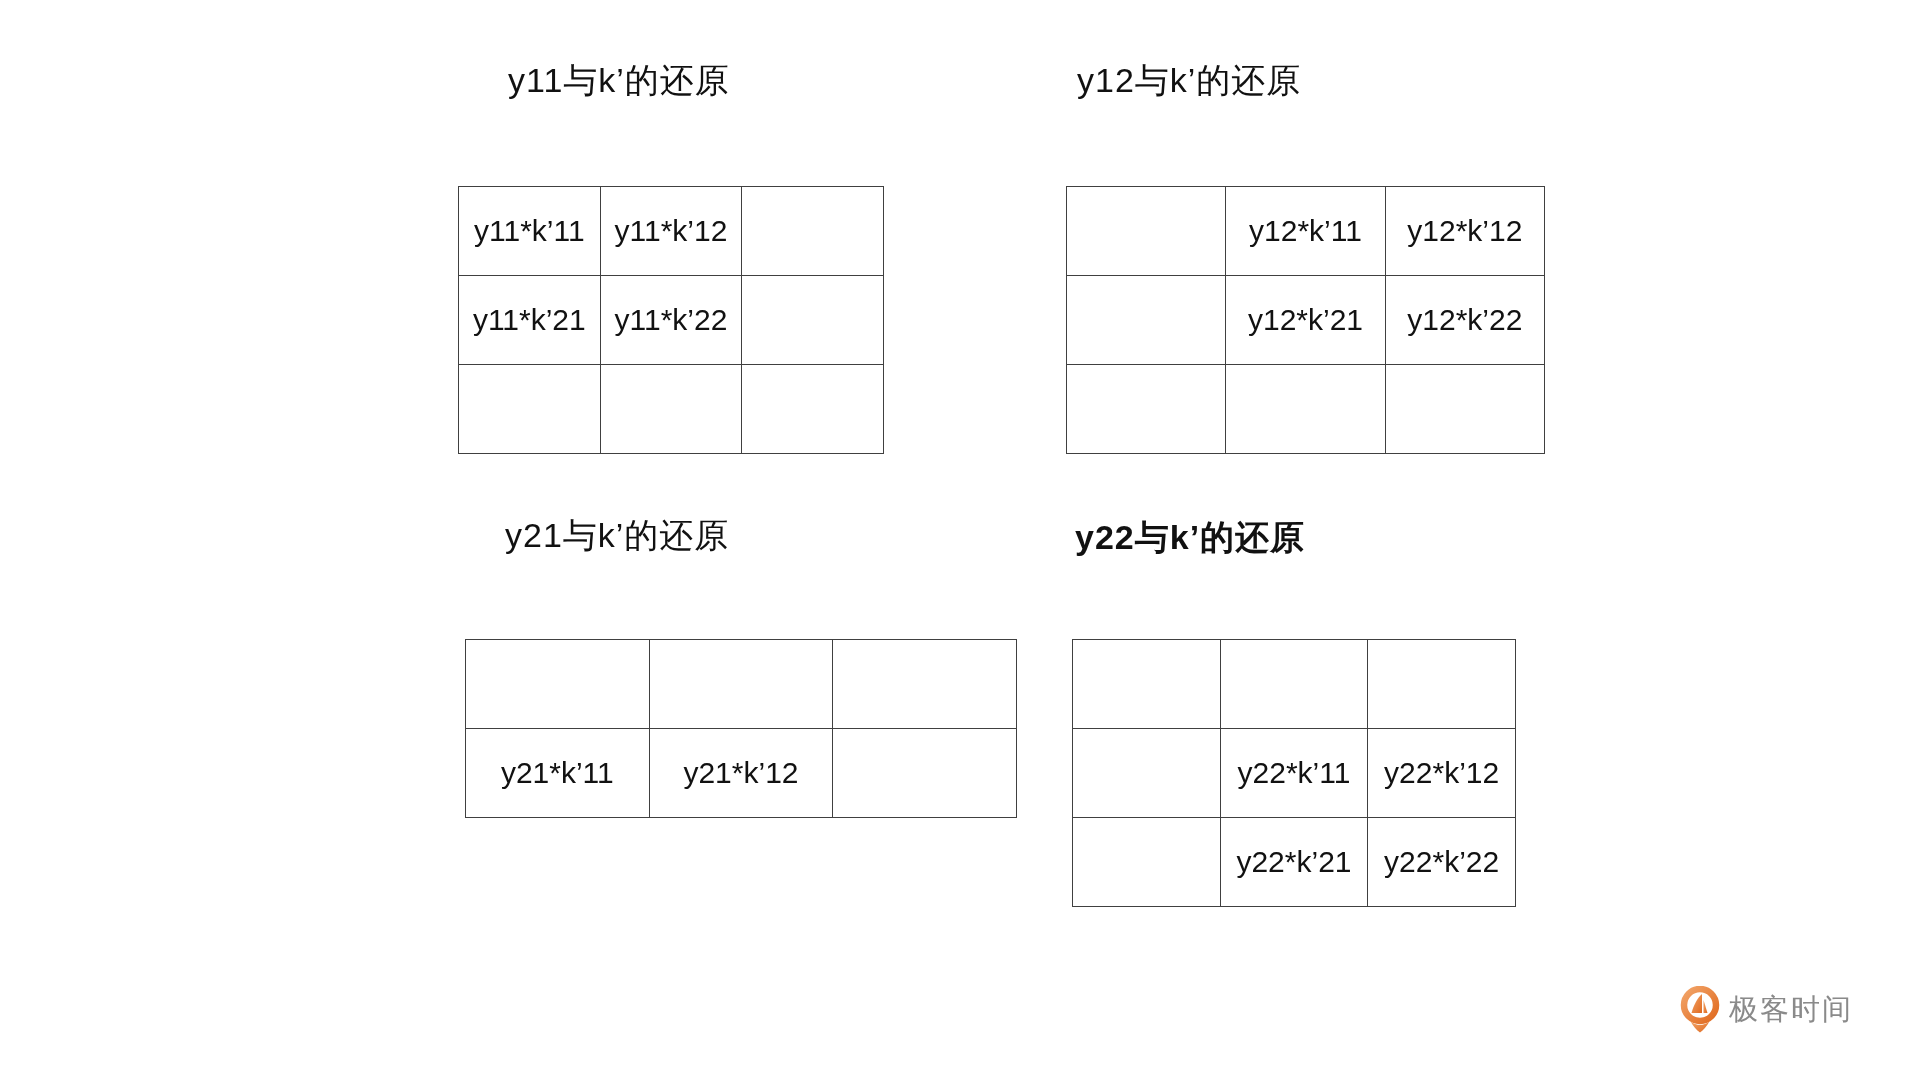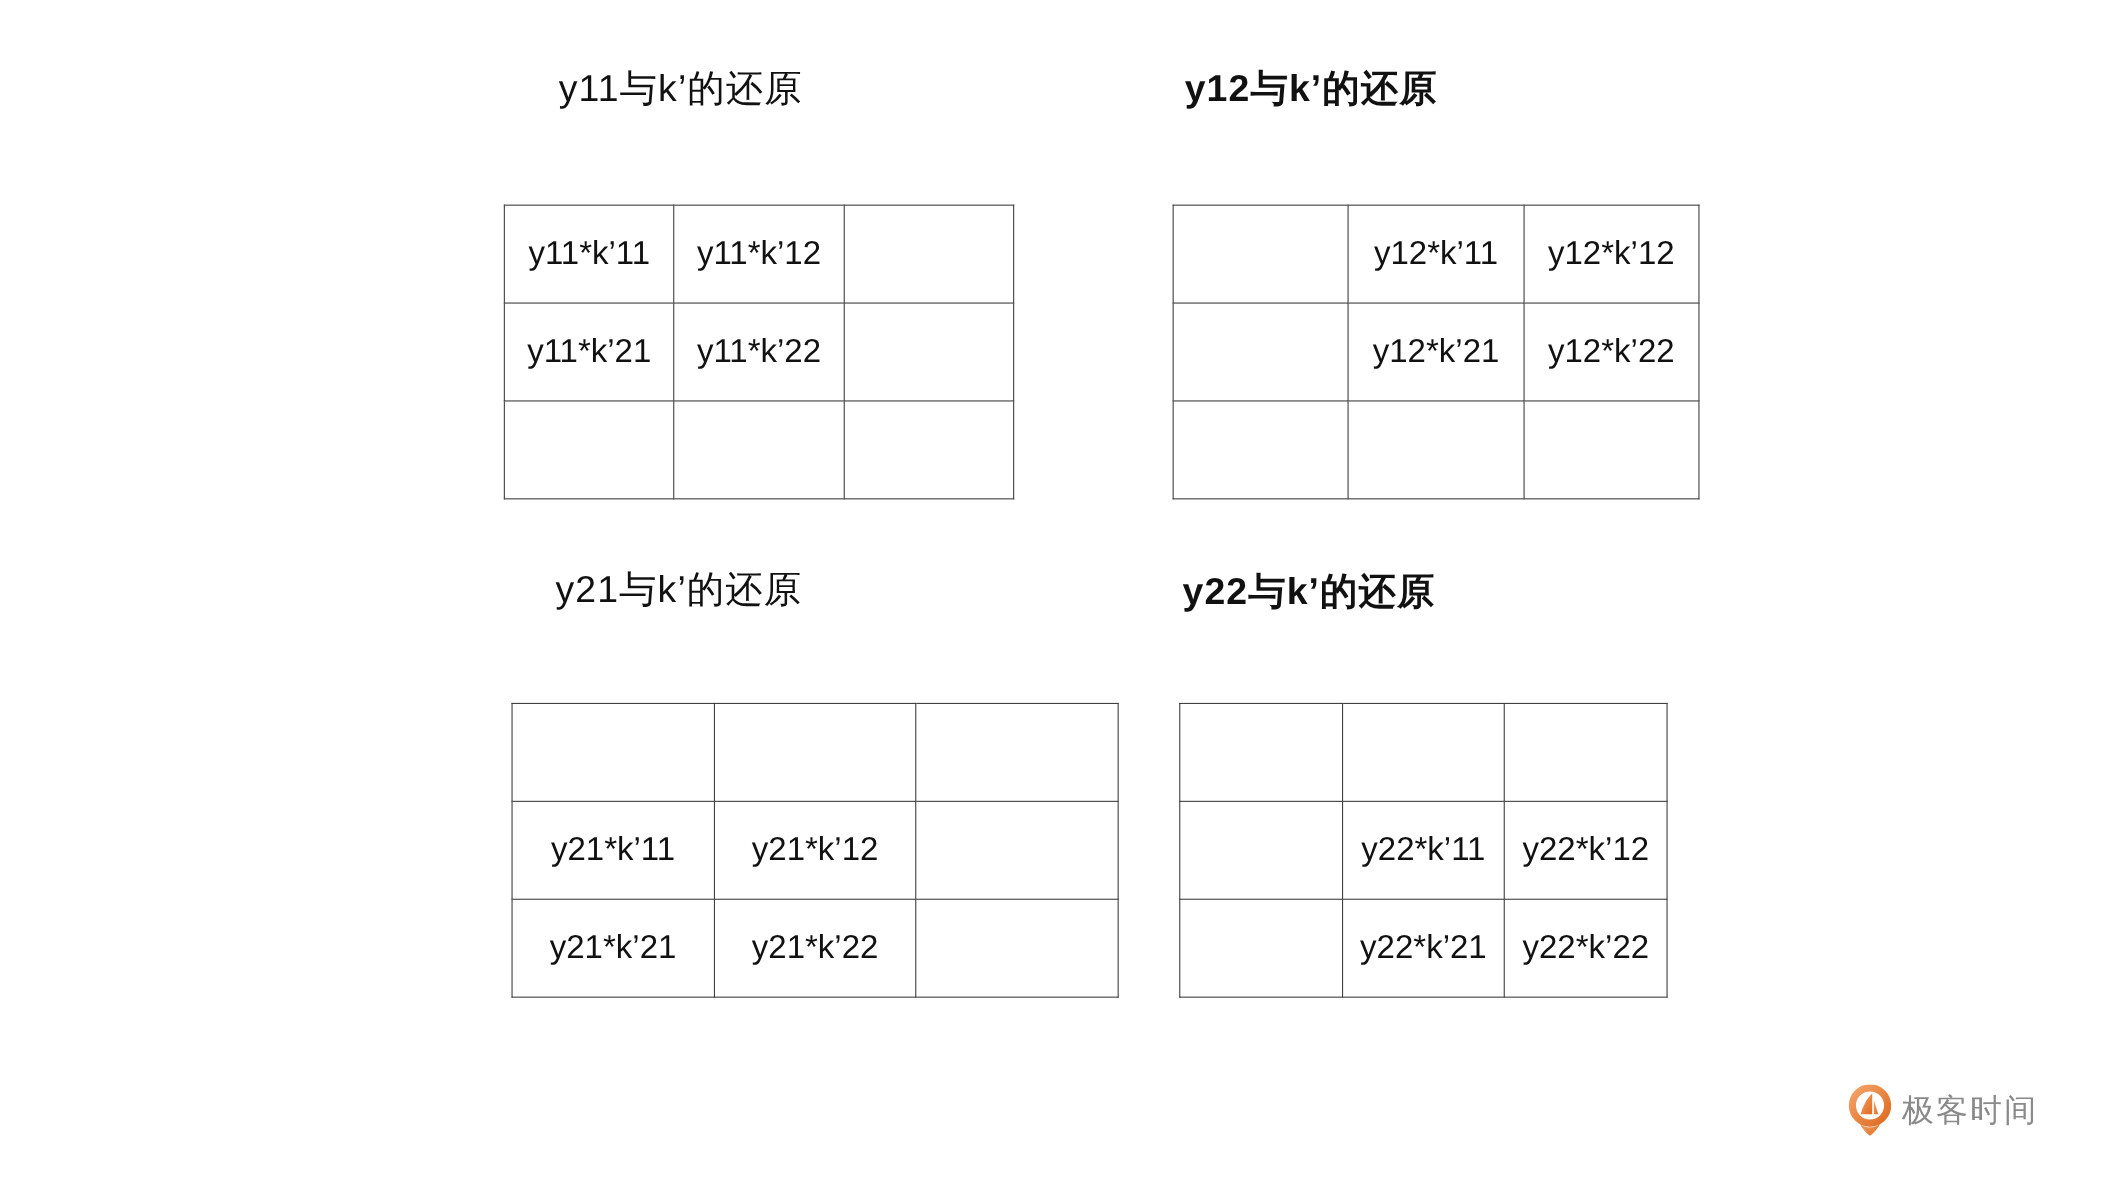--- a/index.html
+++ b/index.html
@@ -37,24 +37,24 @@
     border:1px solid var(--table-border);
     height:88px;
     text-align:center;
     vertical-align:middle;
     font-size:30px;
     color:var(--text);
     white-space:nowrap;
     overflow:hidden;
     padding:0 4px;
   }
-  #t-y11{left:458px;top:186px;width:464px;}
+  #t-y11{left:458px;top:186px;width:426px;}
   #title-y11{left:508px;top:58px;}
   #t-y12{left:1066px;top:186px;width:479px;}
-  #title-y12{left:1077px;top:58px;font-weight:bold;}
+  #title-y12{left:1077px;top:58px;}
   #t-y21{left:465px;top:639px;width:552px;}
   #title-y21{left:505px;top:513px;}
   #t-y22{left:1072px;top:639px;width:444px;}
   #title-y22{left:1075px;top:515px;font-weight:bold;}
   .logo{
     position:absolute;
     left:1680px;top:986px;
     display:flex;
     align-items:center;
     gap:9px;
@@ -117,25 +117,20 @@
     <tr>
       <td></td>
       <td></td>
       <td></td>
     </tr>
     <tr>
       <td>y21*k’11</td>
       <td>y21*k’12</td>
       <td></td>
     </tr>
-    <tr>
-      <td>y21*k’21</td>
-      <td>y21*k’22</td>
-      <td></td>
-    </tr>
   </tbody>
 </table>
 
 <h2 class="panel-title" id="title-y22">y22与k’的还原</h2>
 <table class="grid" id="t-y22">
   <tbody>
     <tr>
       <td></td>
       <td></td>
       <td></td>

